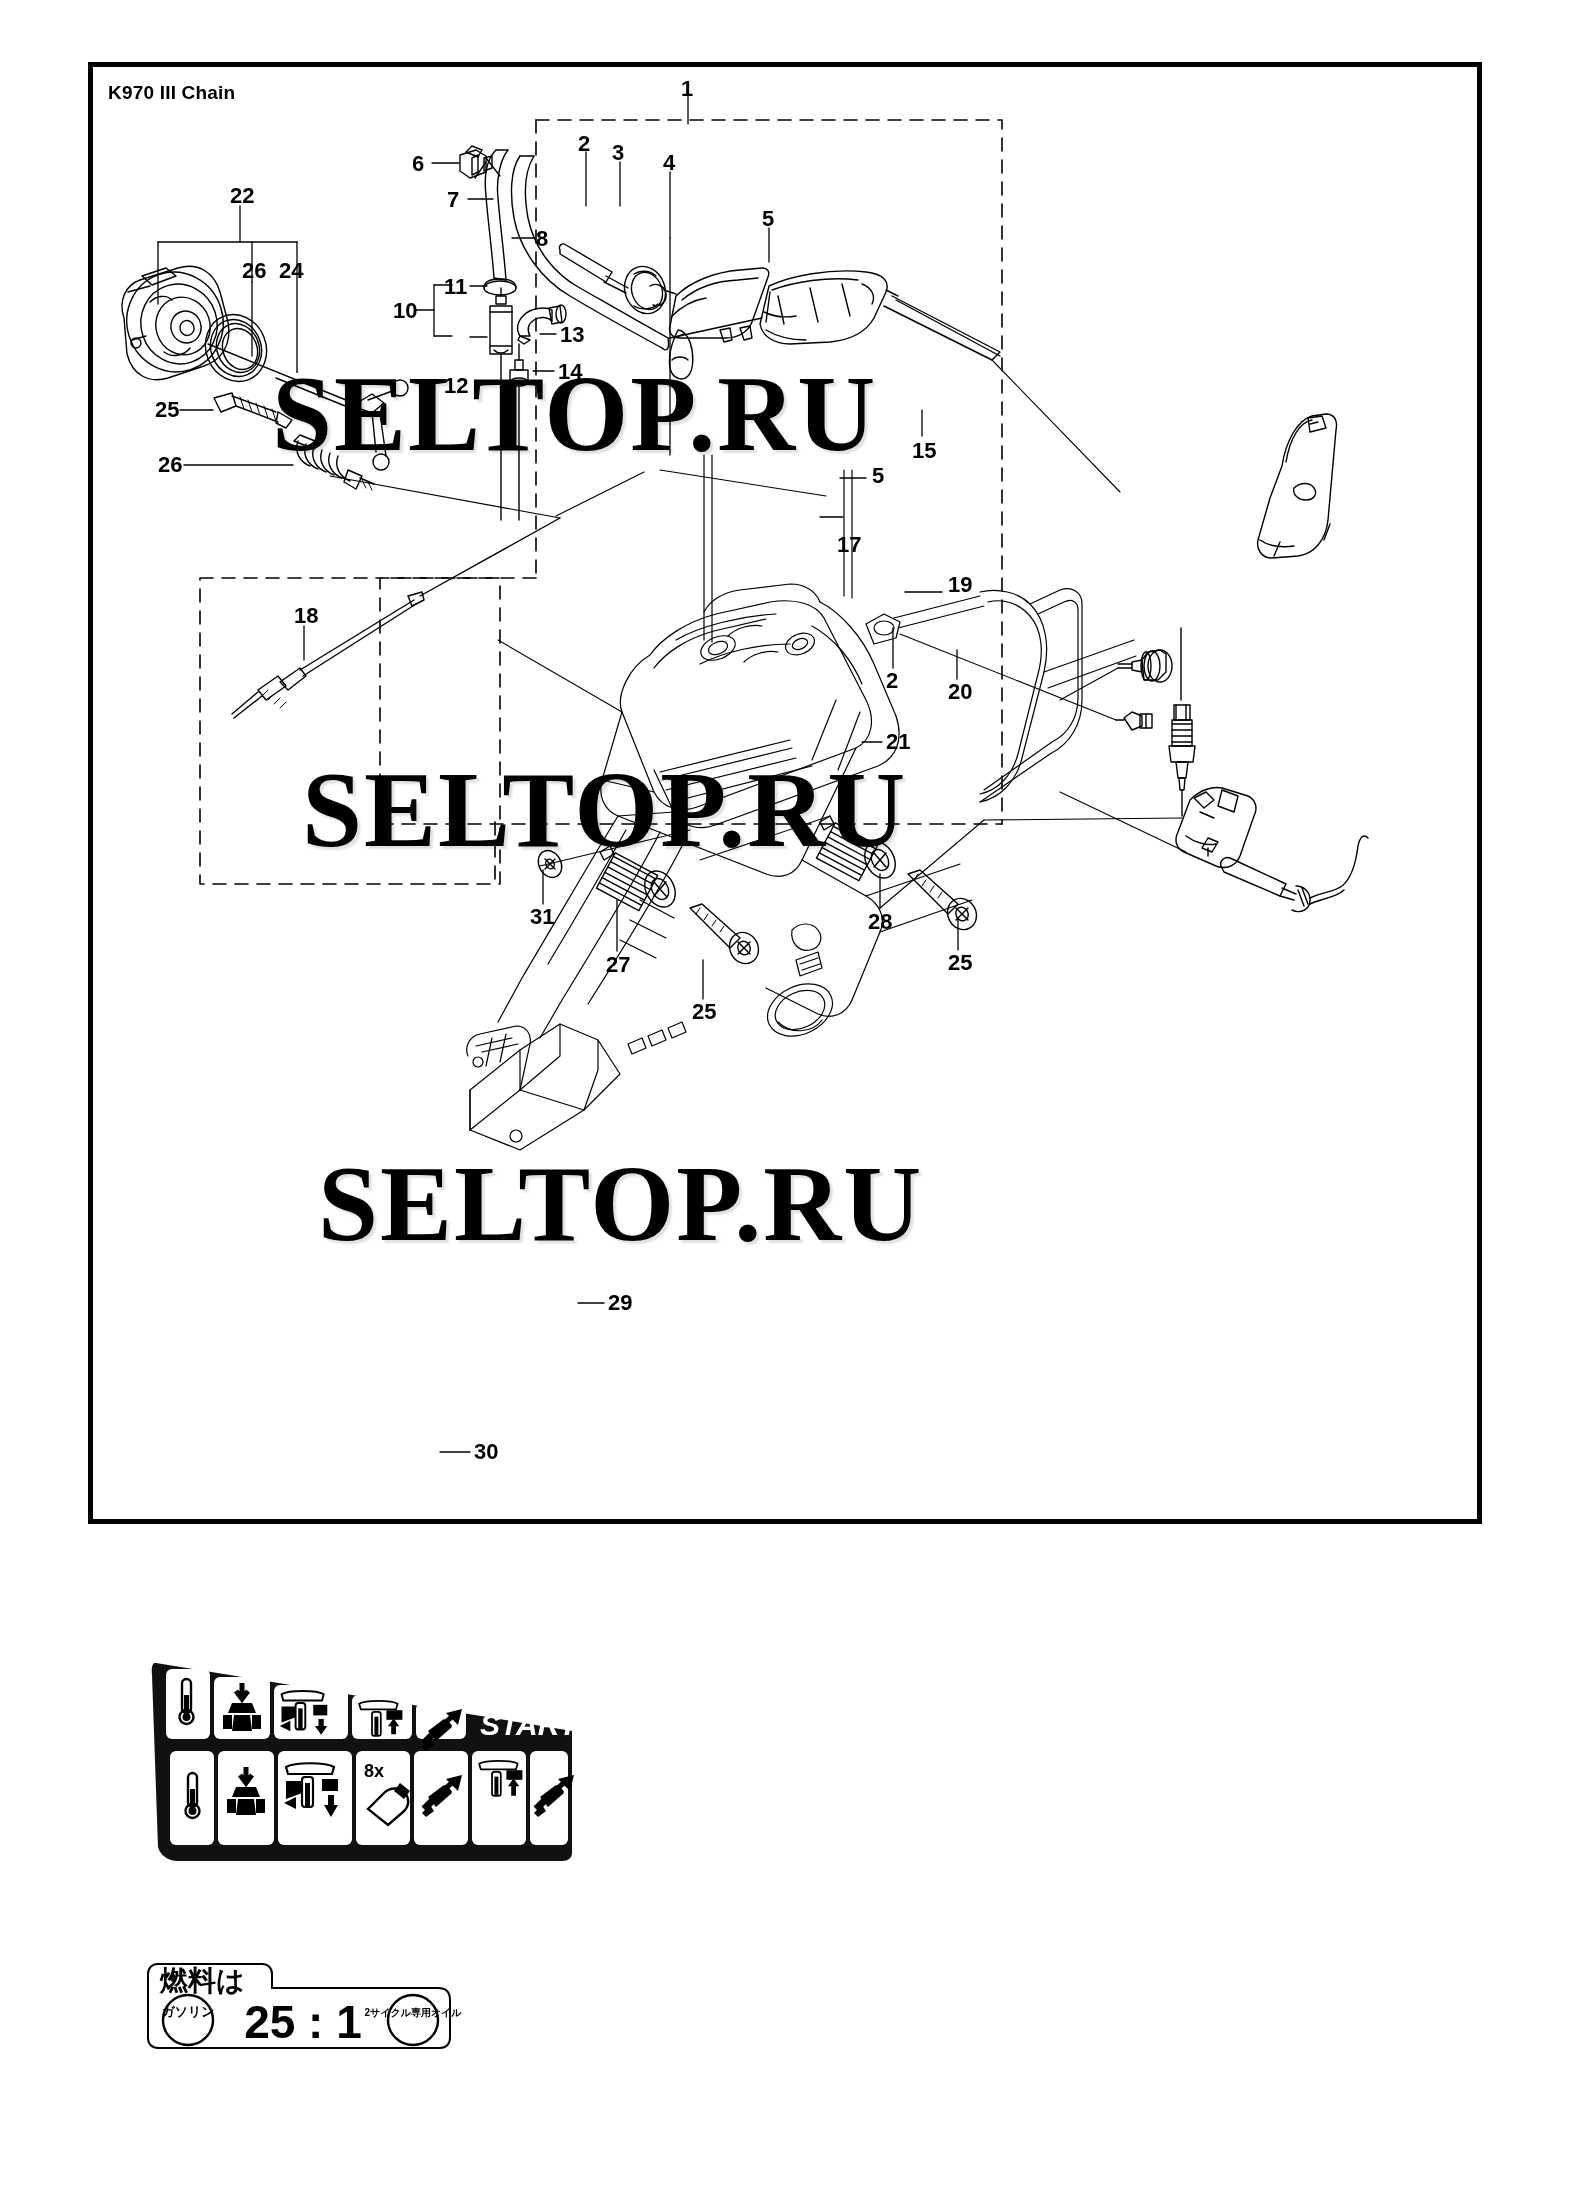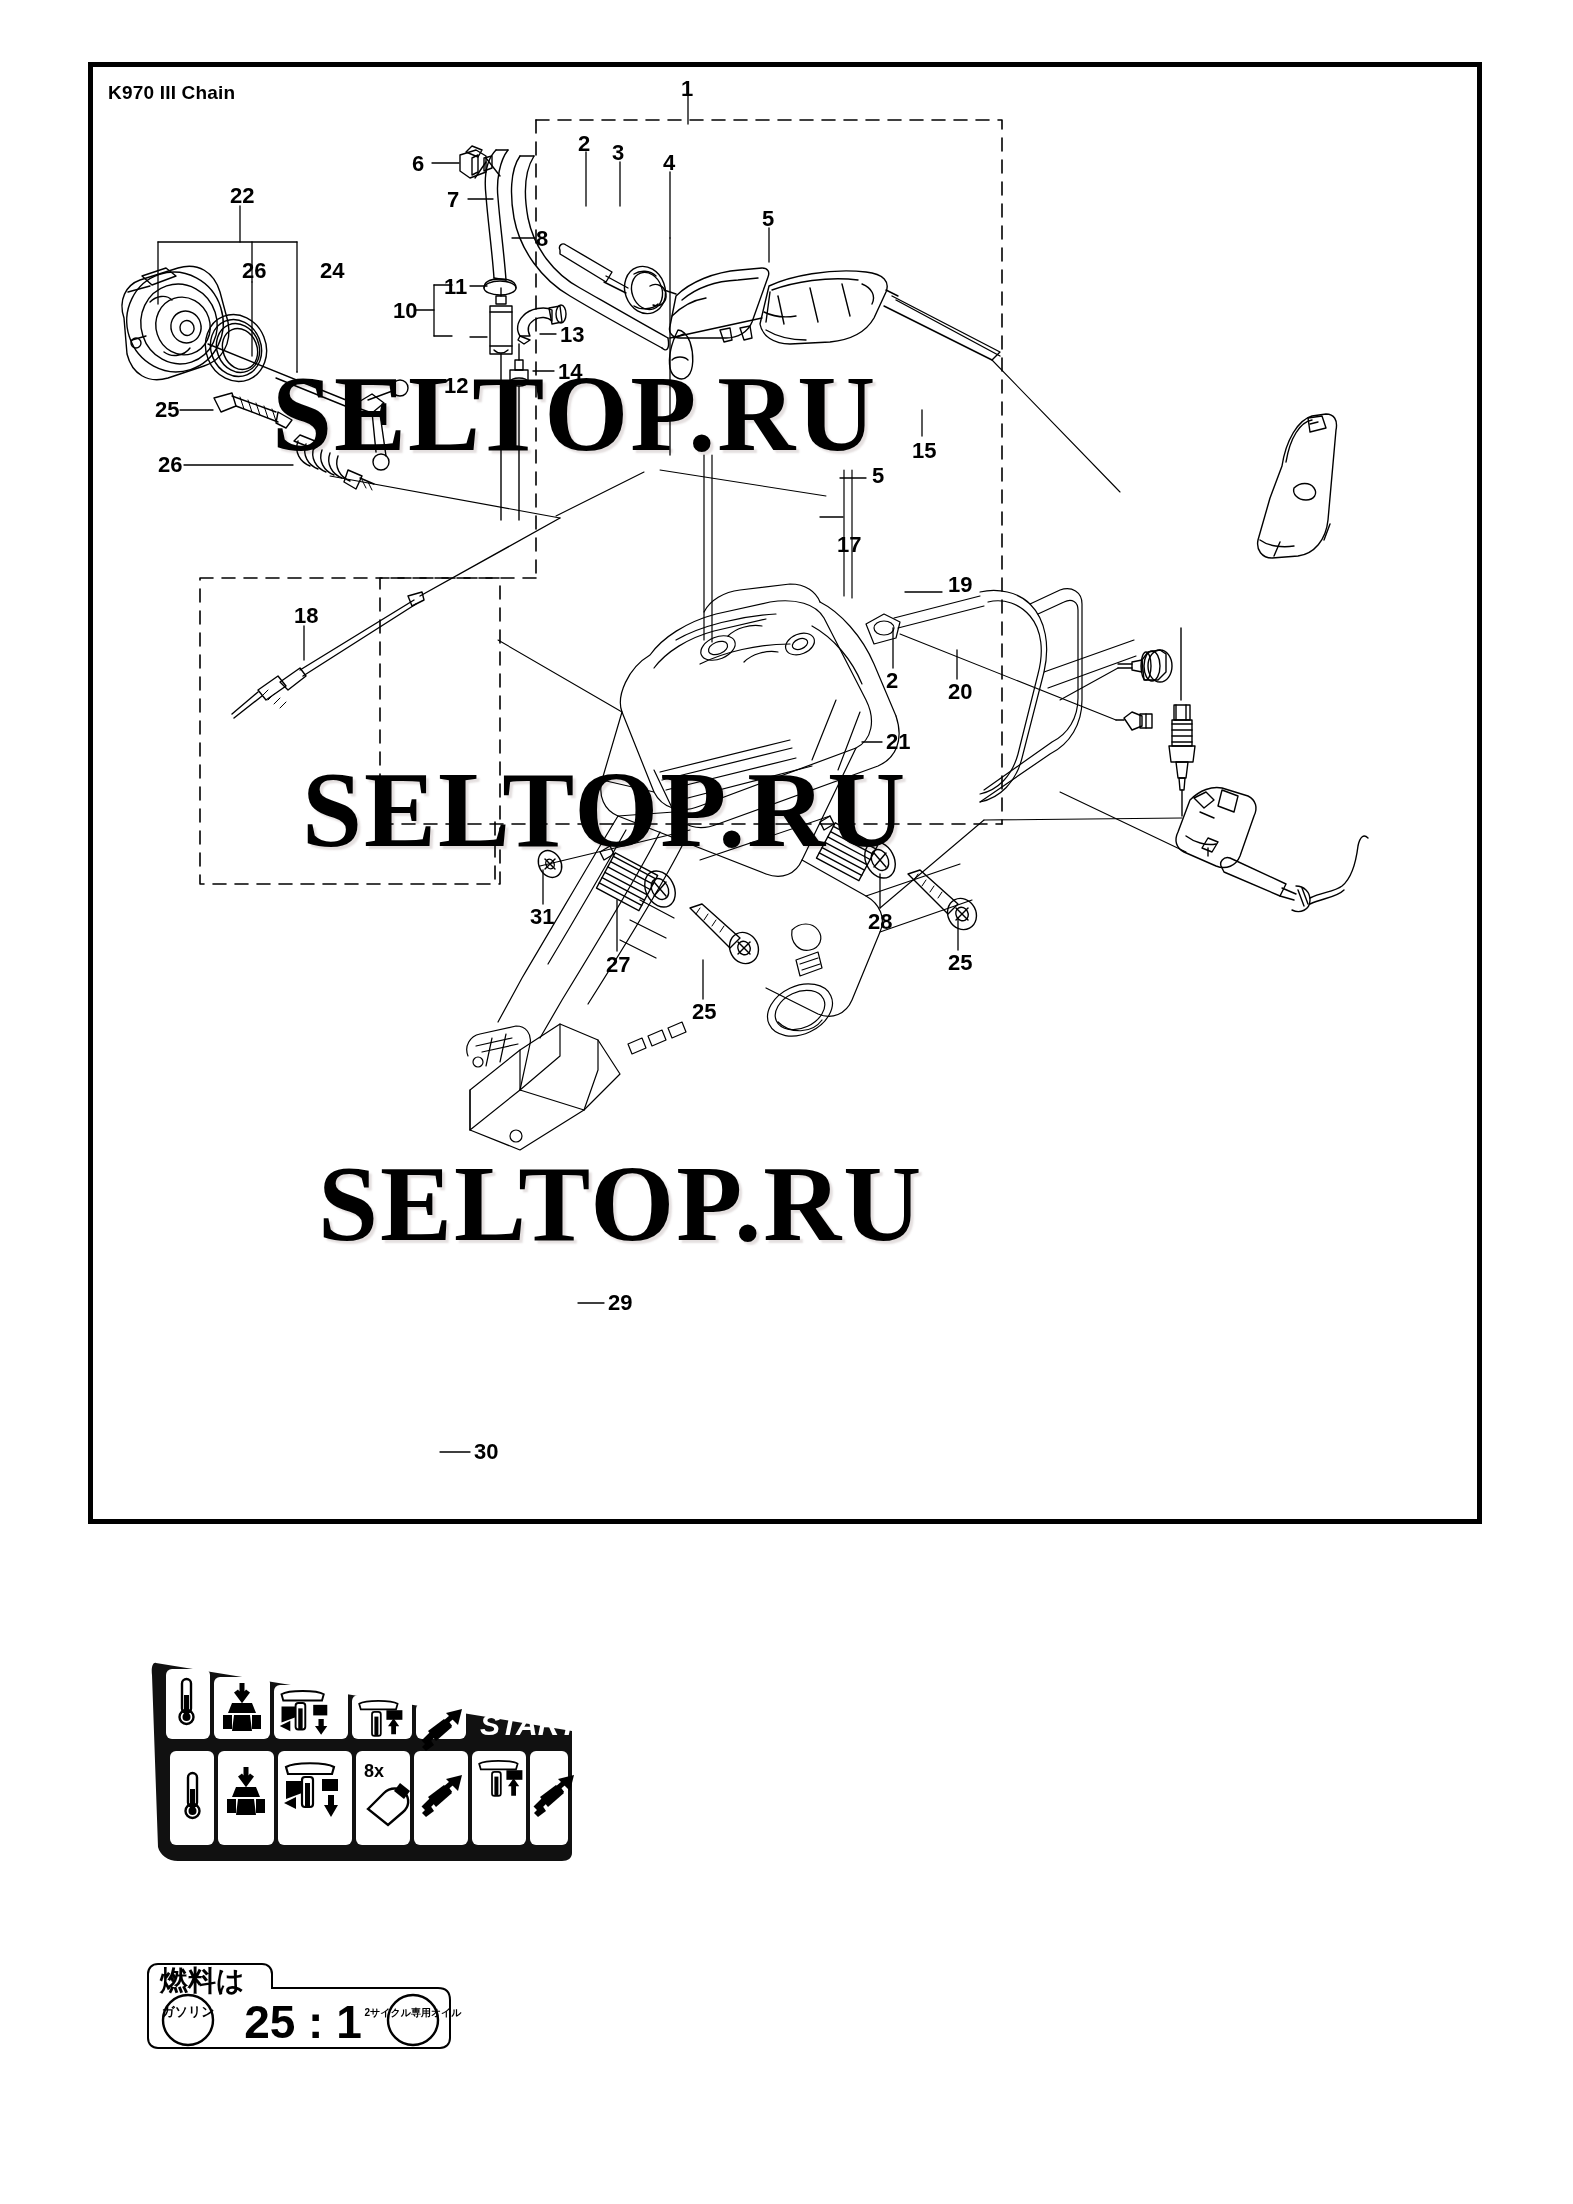--- a/index.html
+++ b/index.html
@@ -580,21 +580,21 @@
   <div class="cal big" style="left:912px;top:440px;text-align:center;">15</div>
   <div class="cal big" style="left:872px;top:465px;">5</div>
   <div class="cal big" style="left:837px;top:505px;margin-top:29px;">17</div>
   <div class="cal big" style="left:294px;top:605px;">18</div>
   <div class="cal big" style="left:948px;top:574px;">19</div>
   <div class="cal big" style="left:886px;top:670px;">2</div>
   <div class="cal big" style="left:948px;top:681px;">20</div>
   <div class="cal big" style="left:886px;top:731px;">21</div>
   <div class="cal big" style="left:230px;top:185px;">22</div>
   <div class="cal big" style="left:242px;top:260px;">26</div>
-  <div class="cal big" style="left:279px;top:260px;margin-left:41px;">24</div>
+  <div class="cal big" style="left:279px;top:260px;">24</div>
   <div class="cal big" style="left:155px;top:399px;">25</div>
   <div class="cal big" style="left:158px;top:454px;">26</div>
   <div class="cal big" style="left:606px;top:954px;">27</div>
   <div class="cal big" style="left:692px;top:1001px;">25</div>
   <div class="cal big" style="left:868px;top:911px;">28</div>
   <div class="cal big" style="left:948px;top:952px;">25</div>
   <div class="cal big" style="left:608px;top:1292px;">29</div>
   <div class="cal big" style="left:474px;top:1441px;">30</div>
   <div class="cal big" style="left:530px;top:906px;">31</div>
 

